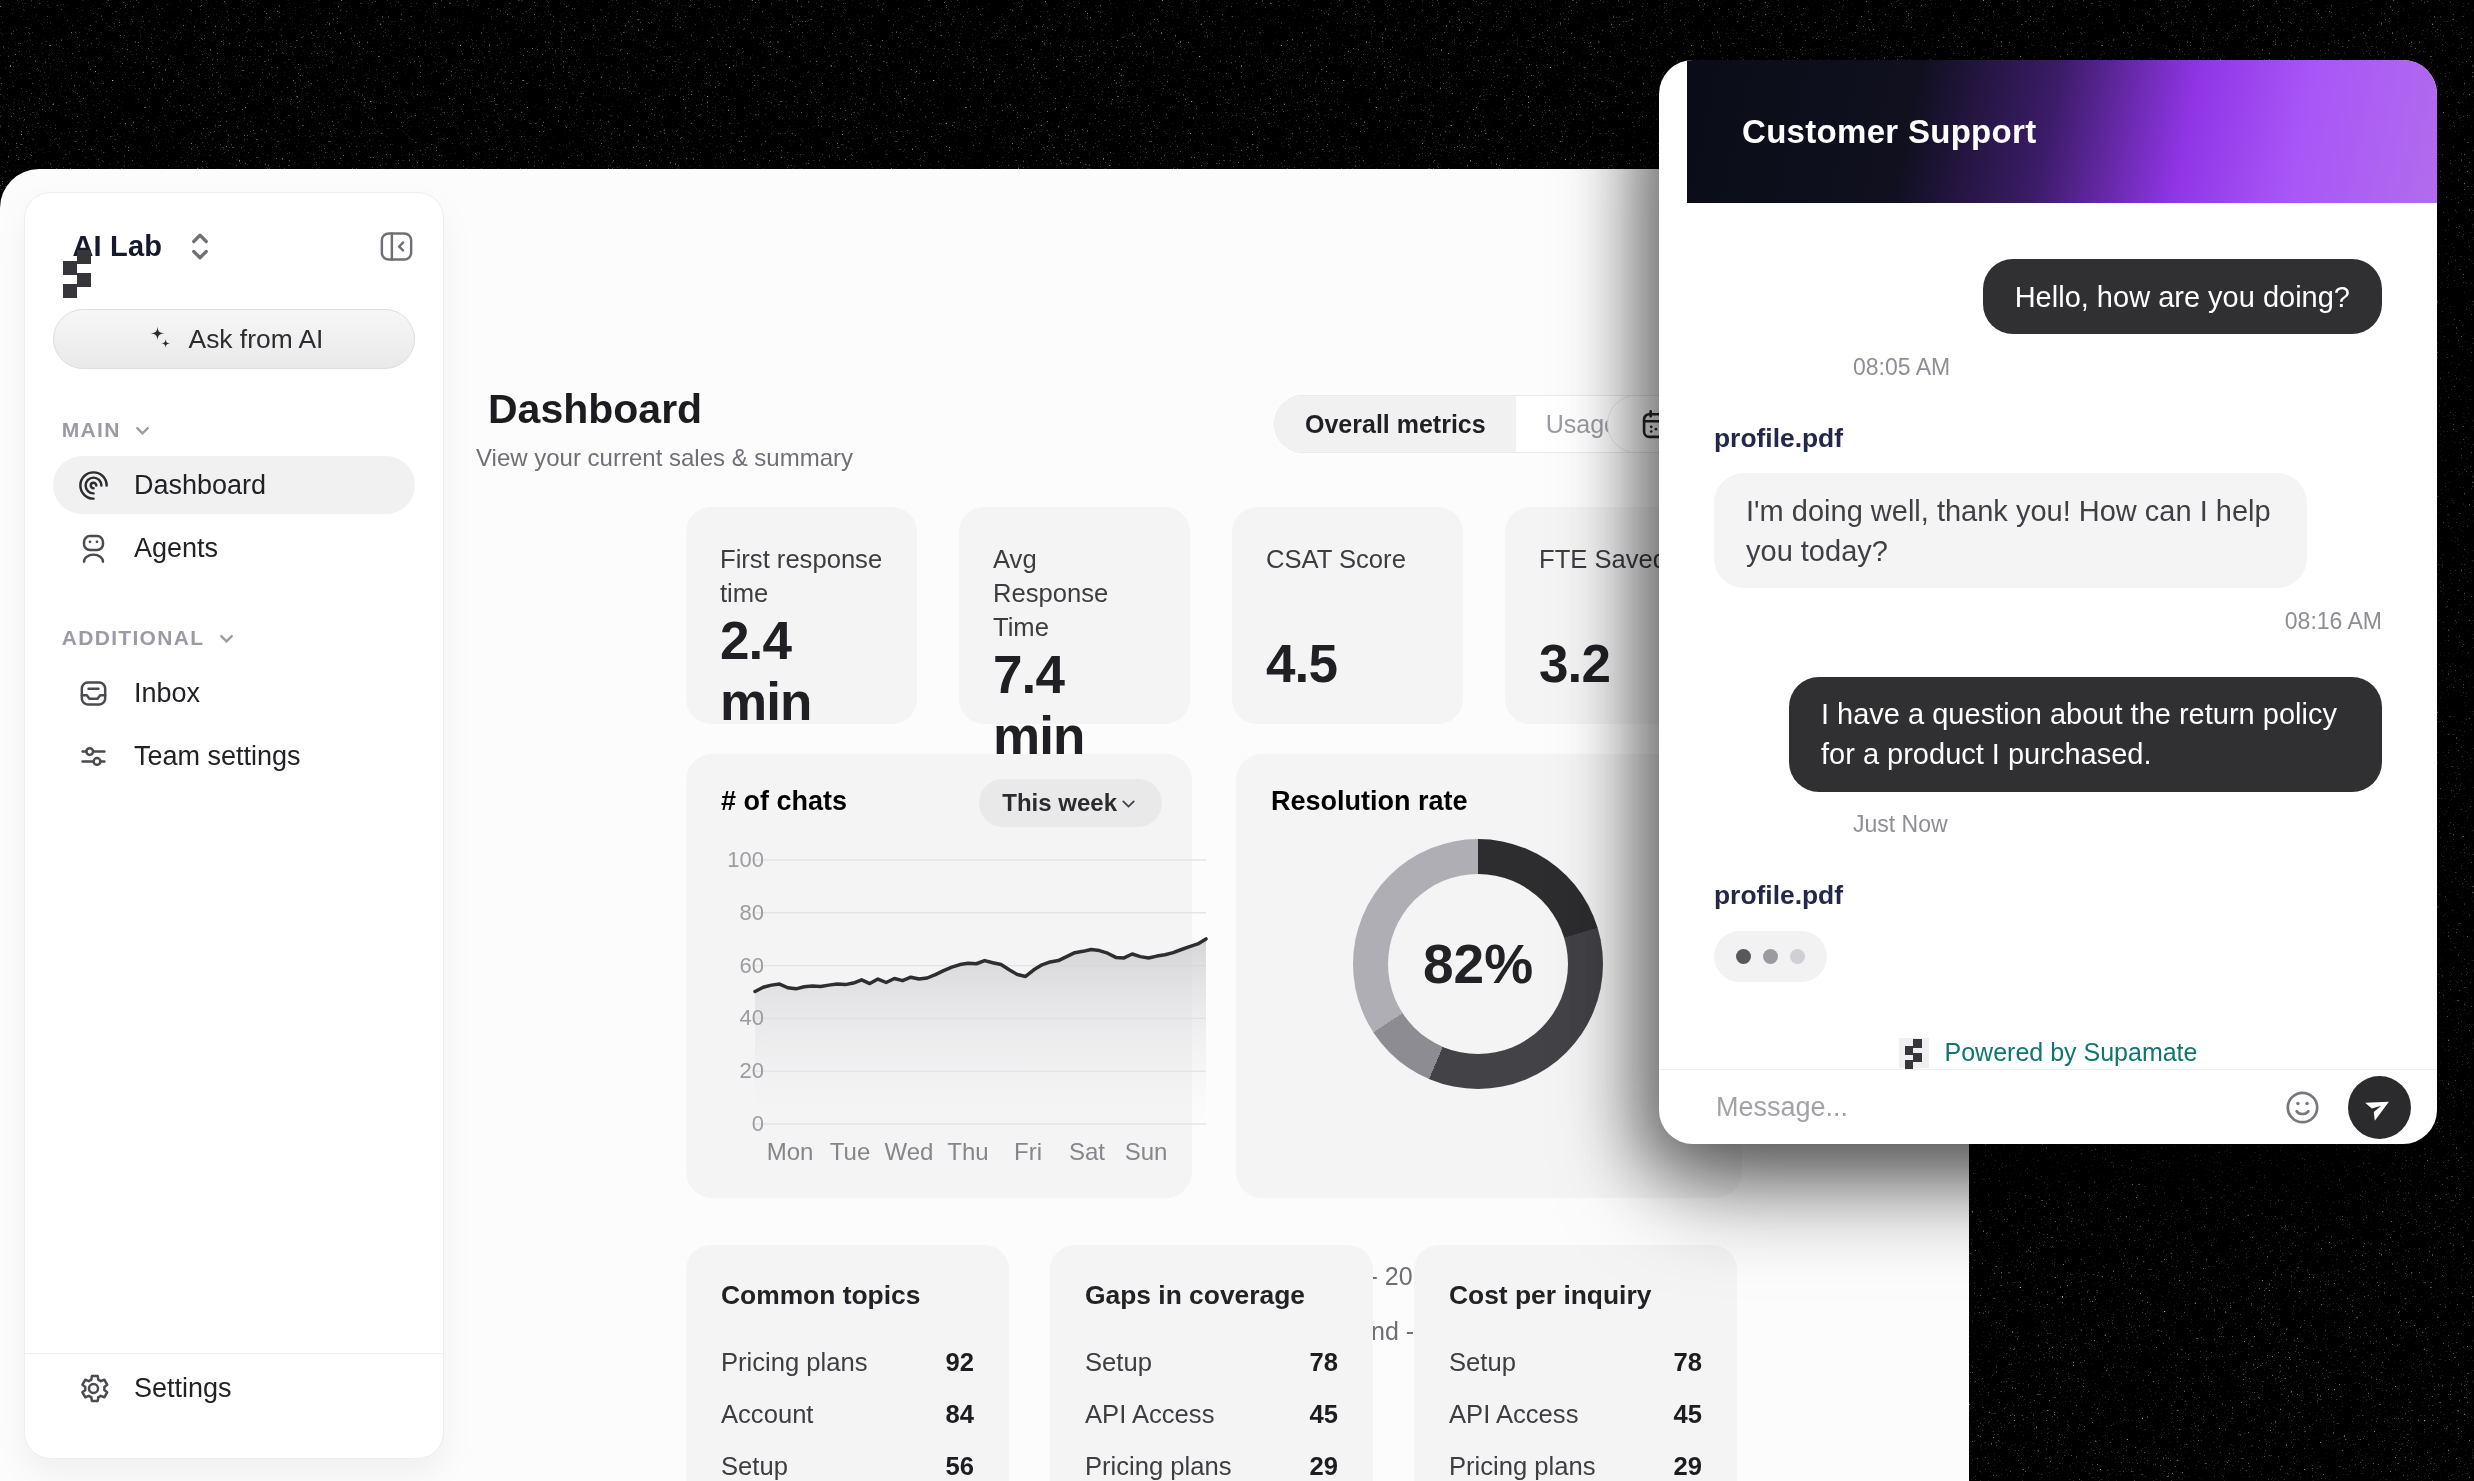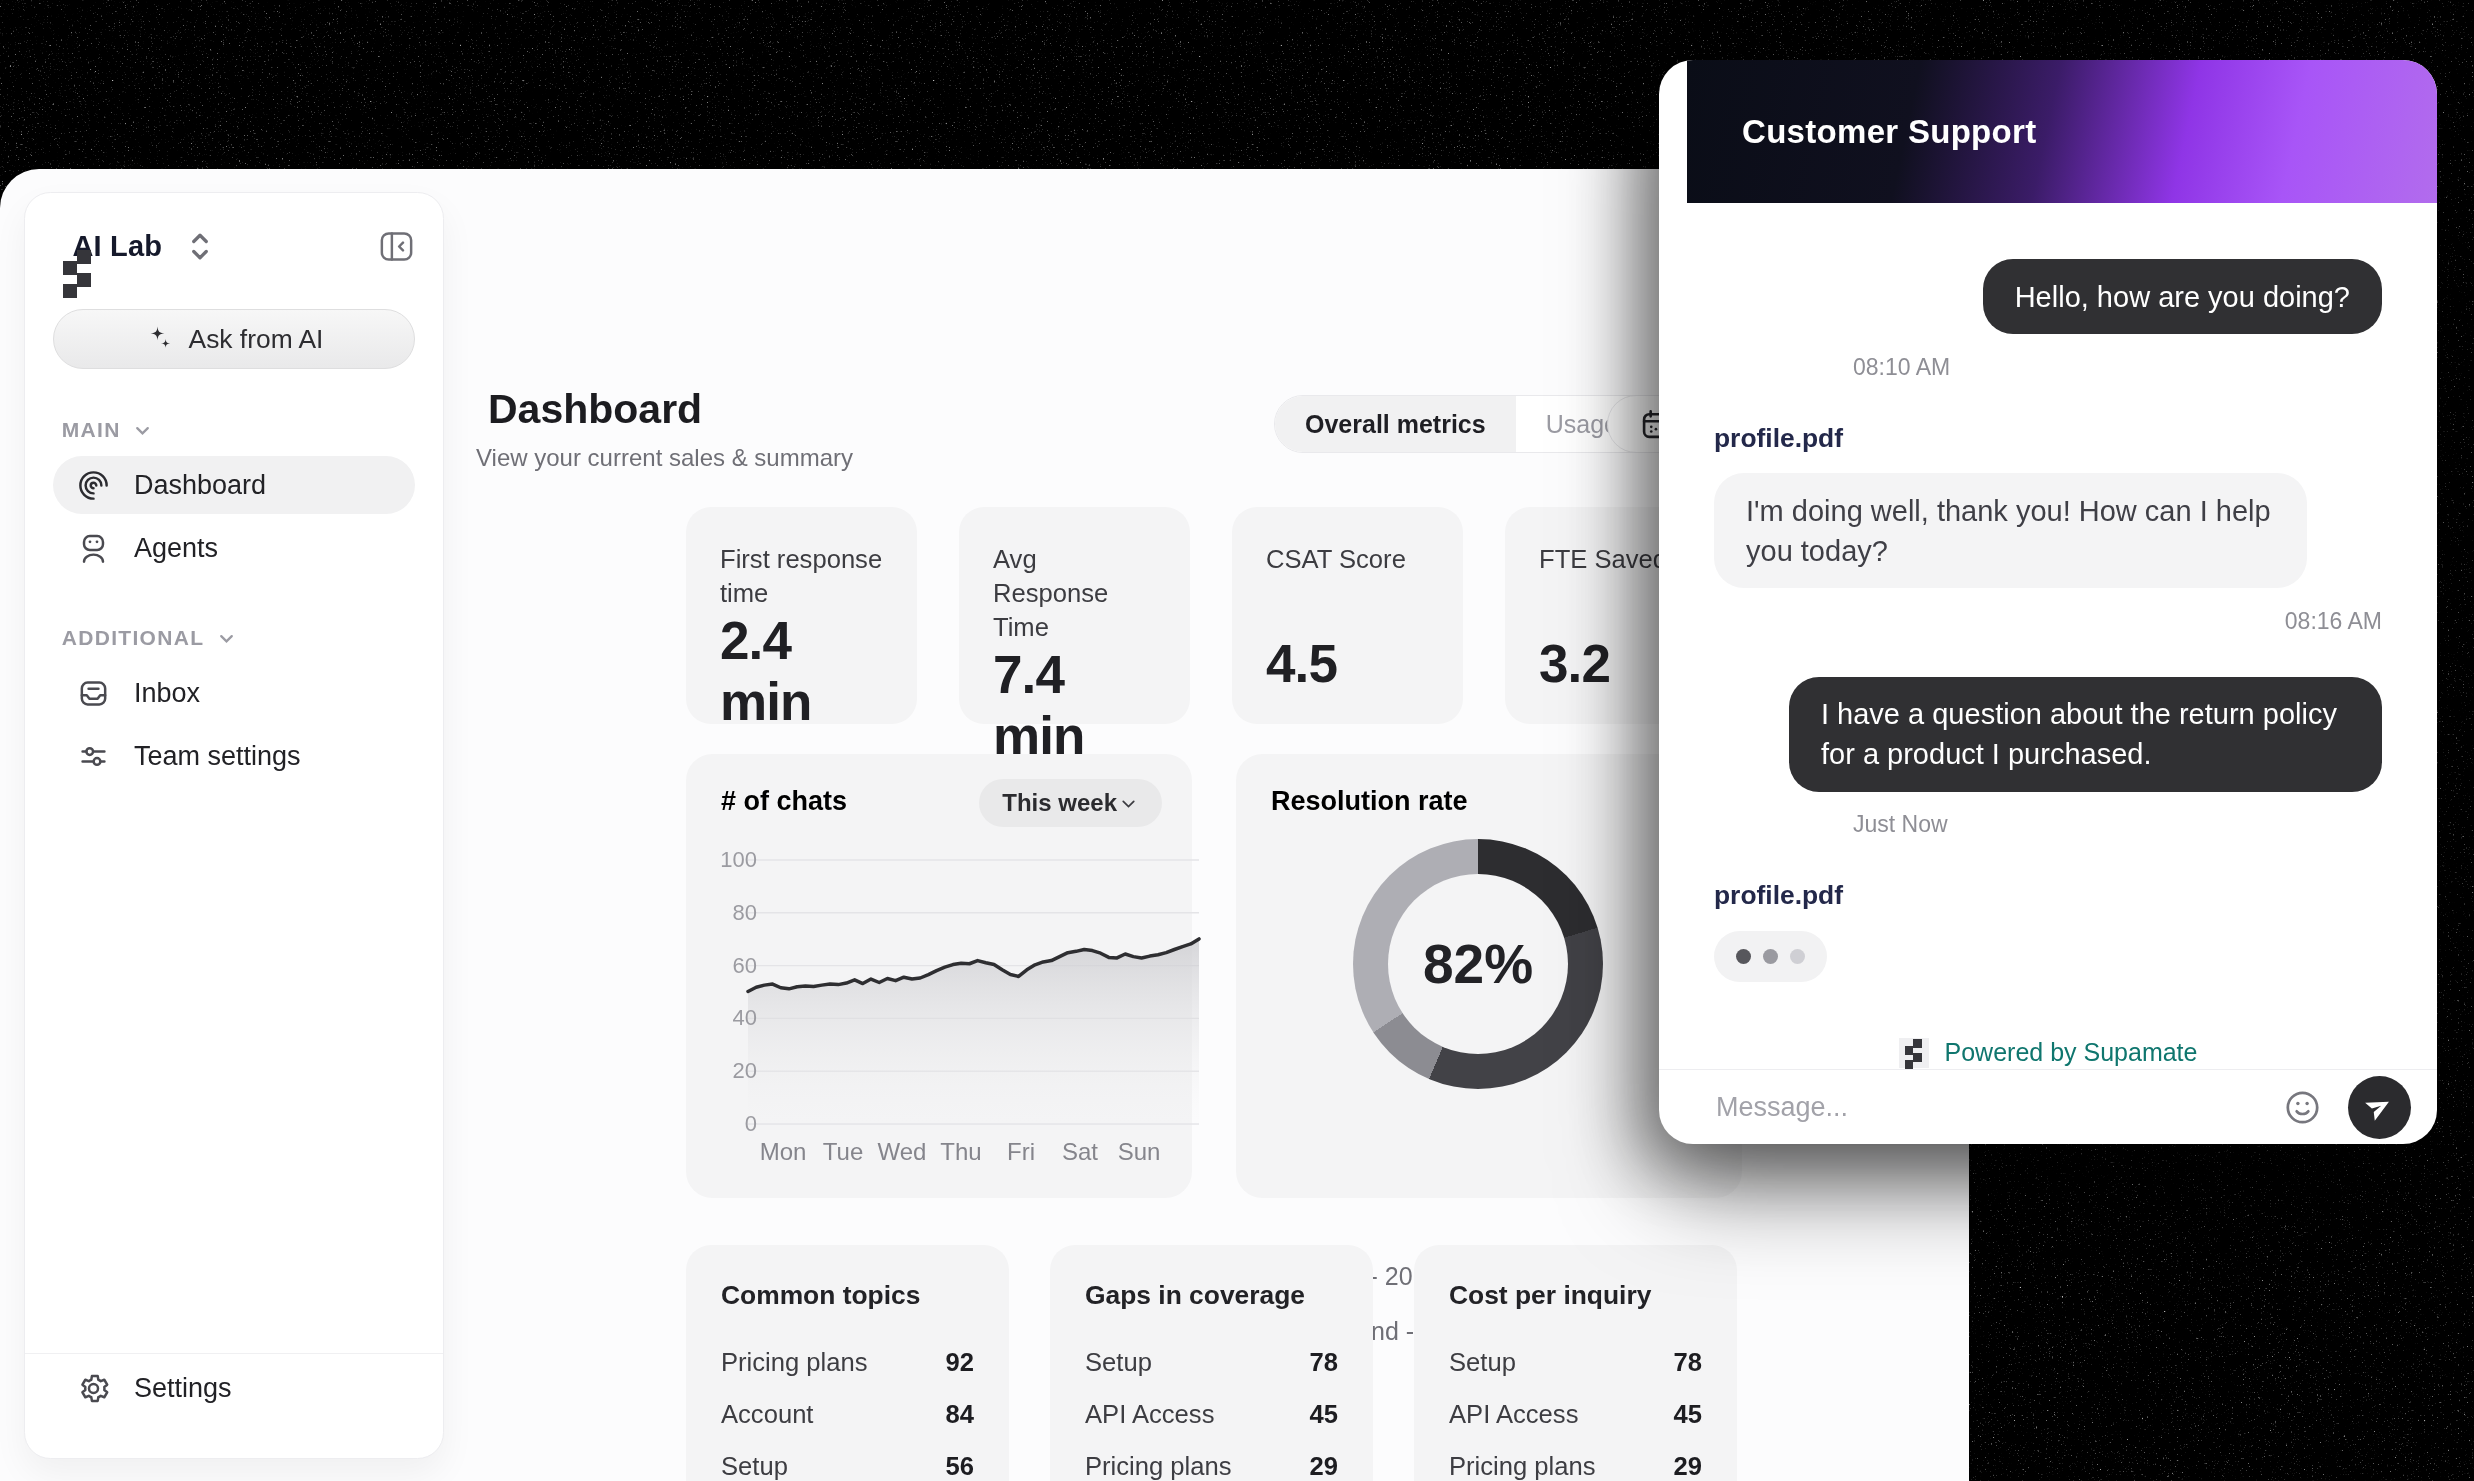--- a/index.html
+++ b/index.html
@@ -53,21 +53,21 @@
   .metric-label{font-size:25.6px;color:#3c3c41;line-height:34px;}
   .metric-value{font-size:53px;font-weight:700;color:#202024;letter-spacing:-0.9px;}
 
   
   .chart-card{position:absolute;top:585px;width:506px;height:444px;background:#f4f4f5;border-radius:26.4px;z-index:2;}
   #chats-card{left:686px;}
   #resolution-card{left:1236px;}
   .chart-title{position:absolute;left:35px;top:32px;font-size:27px;font-weight:600;color:#000000;}
   .period-pill{position:absolute;right:30px;top:25px;height:48px;border-radius:28px;background:#e9e9ea;
     display:flex;align-items:center;gap:1px;padding:0 23px;font-size:24px;color:#2b2b2f;cursor:pointer;font-weight:bold;}
-  .plot-wrap{position:absolute;left:9px;top:0;width:506px;height:444px;}
+  .plot-wrap{position:absolute;left:16px;top:0;width:506px;height:444px;}
   .ytick{position:absolute;width:62px;text-align:right;font-size:22px;color:#9b9ba1;transform:translateY(-50%);}
   .xtick{position:absolute;font-size:24px;color:#85858c;transform:translateX(-50%);top:384px;}
   #line-svg{position:absolute;left:53px;top:106px;width:451px;height:264px;overflow:visible;}
 
   .donut{position:absolute;left:117px;top:85px;width:250px;height:250px;border-radius:50%;}
   .donut::after{content:"";position:absolute;inset:35px;border-radius:50%;background:#f4f4f5;}
   .donut-center{position:absolute;left:117px;top:85px;width:250px;height:250px;display:flex;align-items:center;
     justify-content:center;font-size:55px;font-weight:600;color:#222226;z-index:2;}
   .legend-col{position:absolute;top:508px;display:flex;flex-direction:column;gap:26.4px;}
   .legend-item{display:flex;align-items:center;gap:16px;font-size:25px;color:#6f6f76;white-space:nowrap;}
@@ -378,21 +378,21 @@
     </div>
   </div>
 
   <div id="chat-widget">
     <div id="chat-header">
       <span id="chat-title">Customer Support</span>
     </div>
     <div id="chat-messages">
         <div class="msg-group user">
           <div class="bubble user">Hello, how are you doing?</div>
-          <div class="msg-time">08:10 AM</div>
+          <div class="msg-time">08:05 AM</div>
         </div>
         <div class="msg-group agent">
           <div class="attachment">profile.pdf</div>
           <div class="bubble agent">I'm doing well, thank you! How can I help you today?</div>
           <div class="msg-time" style="align-self: flex-end;">08:16 AM</div>
         </div>
         <div class="msg-group user">
           <div class="bubble user">I have a question about the return policy for a product I purchased.</div>
           <div class="msg-time">Just Now</div>
         </div>

